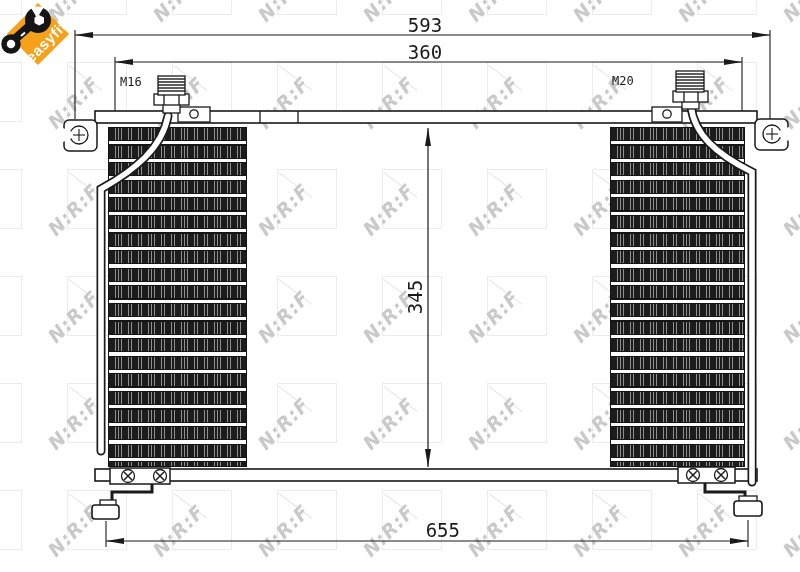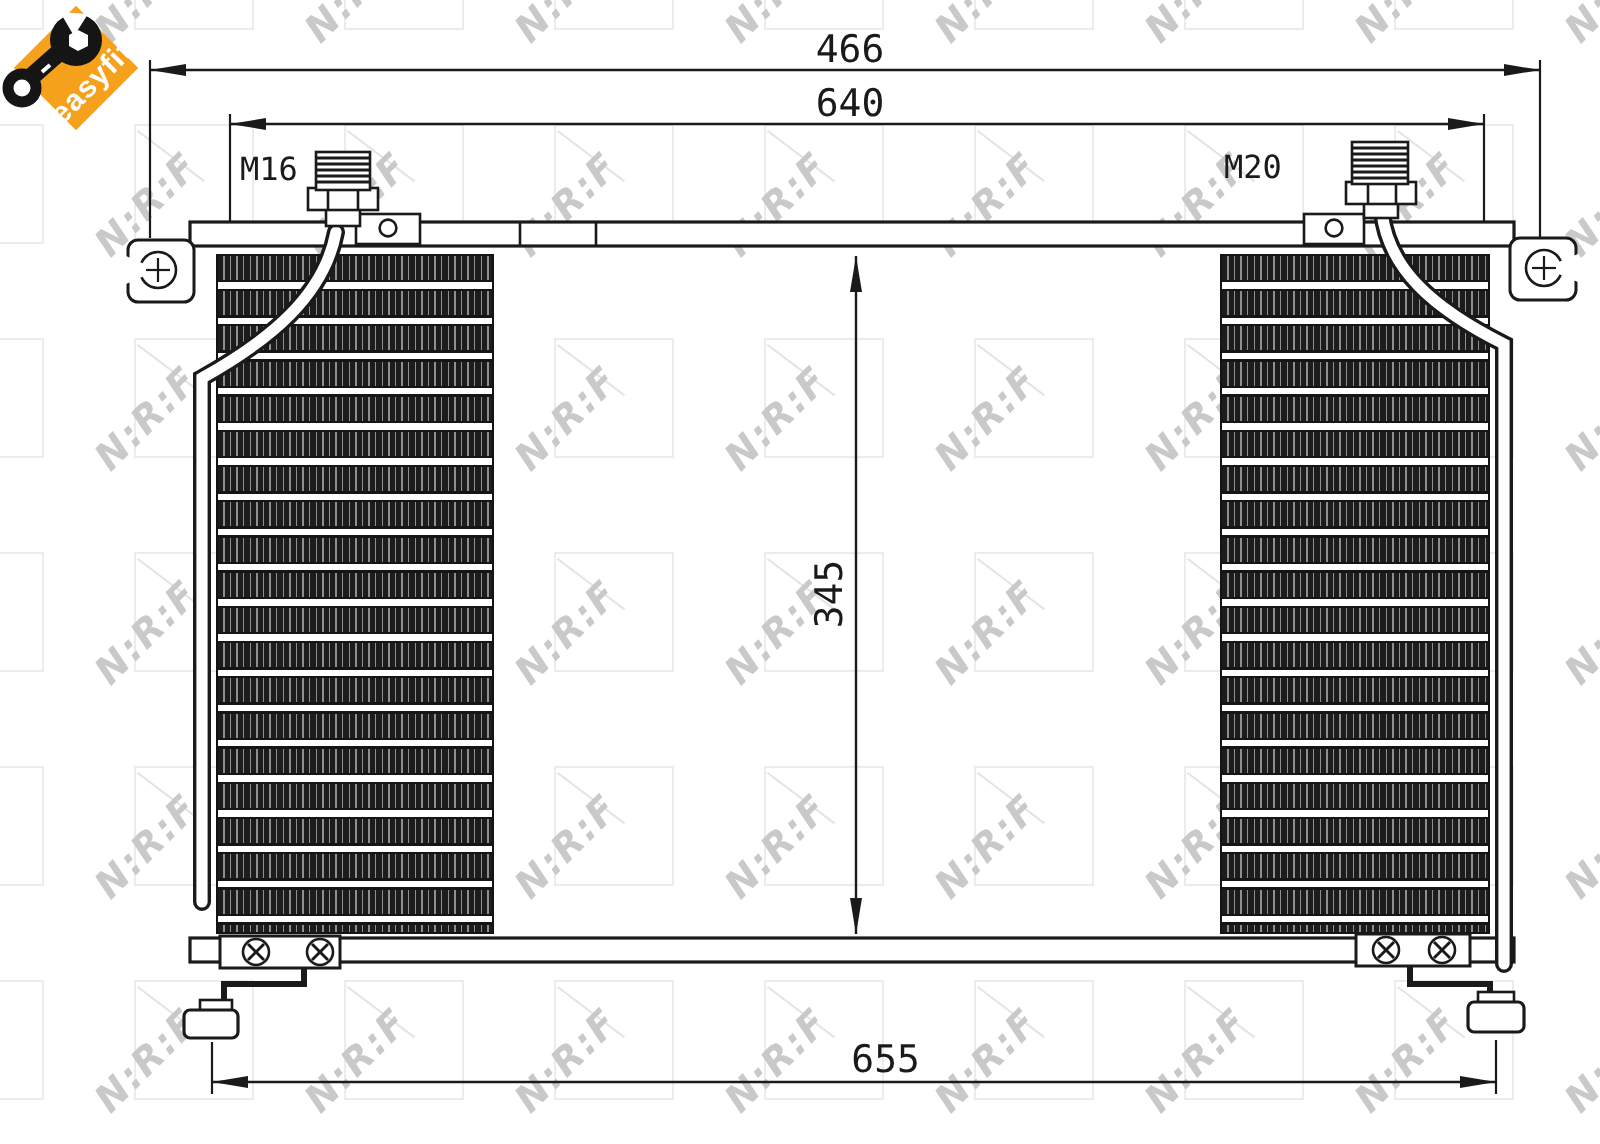--- a/index.html
+++ b/index.html
@@ -20,21 +20,21 @@
       repeating-linear-gradient(180deg, rgba(0,0,0,0) 0px 12px, #151515 12px 13.2px,
                                 #ffffff 13.2px 16.4px, #151515 16.4px 17.6px),
       repeating-linear-gradient(90deg, #1c1c1c 0px 2.6px, #8f8f8f 2.6px 3.3px);}
   #hatch-left{left:108px;top:127px;width:137px;height:338px;}
   #hatch-right{left:610px;top:127px;width:133px;height:338px;}
   
   #drawing{position:absolute;left:0;top:0;z-index:3;}
   
   .dim{position:absolute;z-index:4;font-size:19px;text-align:center;}
   .rot90{transform:rotate(-90deg);transform-origin:center;}
-  .port{position:absolute;z-index:4;font-size:16px;}
+  .port{position:absolute;z-index:4;font-size:12px;}
   #dim-715{left:395px;top:14px;width:60px;}
   #dim-640{left:395px;top:41px;width:60px;}
   #dim-655{left:390px;top:519px;width:70px;text-align:right;}
   #dim-345{left:385px;top:286px;width:60px;height:22px;}
   #label-m16{left:120px;top:75px;}
   #label-m20{left:612px;top:74px;}
   
   #badge{position:absolute;left:0;top:0;width:112px;height:112px;z-index:5;}
   #badge .diamond{position:absolute;left:16px;top:12px;width:44px;height:44px;
                   background:#F5A11C;transform:rotate(45deg);}
@@ -457,22 +457,22 @@
       <circle cx="721" cy="475" r="6.5" fill="#ffffff"></circle>
       <g stroke-width="1.5">
         <line x1="689" y1="471" x2="697" y2="479"></line>
           <line x1="689" y1="479" x2="697" y2="471"></line>
         <line x1="717" y1="471" x2="725" y2="479"></line>
           <line x1="717" y1="479" x2="725" y2="471"></line>
       </g>
     </g>
   </svg>
 
-  <div class="dim" id="dim-715">466</div>
-  <div class="dim" id="dim-640">640</div>
+  <div class="dim" id="dim-715">593</div>
+  <div class="dim" id="dim-640">360</div>
   <div class="dim rot90" id="dim-345">345</div>
   <div class="dim" id="dim-655">655</div>
   <div class="port" id="label-m16">M16</div>
   <div class="port" id="label-m20">M20</div>
 
   <div id="badge">
     <div class="diamond"></div>
     <span class="badge-text">easyfit</span>
     <svg width="64" height="60" viewBox="0 0 64 60">
       <circle cx="11" cy="38" r="7" fill="none" stroke="#151515" stroke-width="5.5"></circle>

